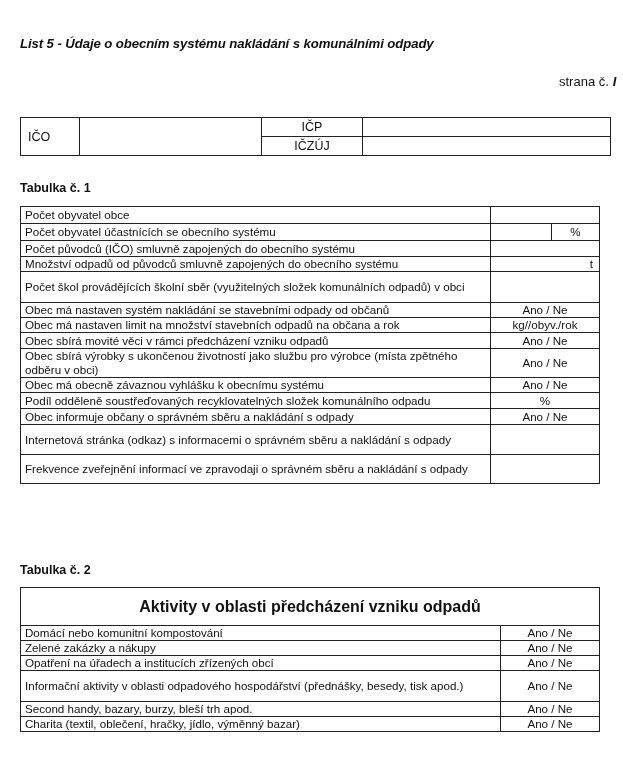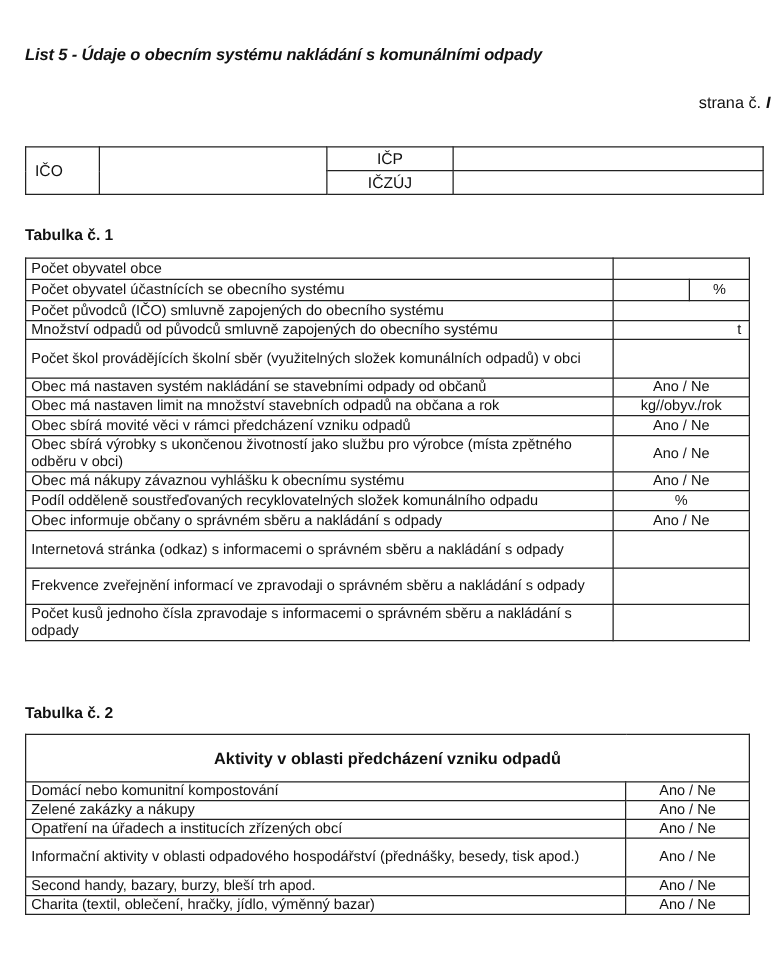--- a/index.html
+++ b/index.html
@@ -35,21 +35,21 @@
   
   .t1 { left: 20px; top: 206px; width: 580px; }
   .t1 td.q { width: 461px; margin-top: 33px; }
   .t1 td.a { text-align: center; }
   .t1 td.unit-right { text-align: right; padding-right: 6px; }
   .t1 td.split-l { width: 52px; }
   .t1 td.split-r { text-align: center; }
 
   
   .t2 { left: 20px; top: 587px; width: 580px; }
-  .t2 td.head { height: 37px; text-align: center; font-weight: bold; font-size: 13px; }
+  .t2 td.head { height: 37px; text-align: center; font-weight: bold; font-size: 16px; }
   .t2 td.q { width: 471px; }
   .t2 td.a { text-align: center; }
 </style>
 </head>
 <body>
 
 <div class="doc-title">List 5 - Údaje o obecním systému nakládání s komunálními odpady</div>
 <div class="page-no">
   <span>strana č.</span><span class="num">I</span>
 </div>
@@ -104,41 +104,37 @@
   </tr>
   <tr style="height:16px">
     <td class="q">Obec sbírá movité věci v rámci předcházení vzniku odpadů</td>
     <td colspan="2" class="a">Ano / Ne</td>
   </tr>
   <tr style="height:29px">
     <td class="q">Obec sbírá výrobky s ukončenou životností jako službu pro výrobce (místa zpětného odběru v obci)</td>
     <td colspan="2" class="a">Ano / Ne</td>
   </tr>
   <tr style="height:15px">
-    <td class="q">Obec má nákupy závaznou vyhlášku k obecnímu systému</td>
+    <td class="q">Obec má obecně závaznou vyhlášku k obecnímu systému</td>
     <td colspan="2" class="a">Ano / Ne</td>
   </tr>
   <tr style="height:16px">
     <td class="q">Podíl odděleně soustřeďovaných recyklovatelných složek komunálního odpadu</td>
     <td colspan="2" class="a">%</td>
   </tr>
   <tr style="height:16px">
     <td class="q">Obec informuje občany o správném sběru a nakládání s odpady</td>
     <td colspan="2" class="a">Ano / Ne</td>
   </tr>
   <tr style="height:30px">
     <td class="q">Internetová stránka (odkaz) s informacemi o správném sběru a nakládání s odpady</td>
     <td colspan="2" class="a"></td>
   </tr>
   <tr style="height:29px">
     <td class="q">Frekvence zveřejnění informací ve zpravodaji o správném sběru a nakládání s odpady</td>
-    <td colspan="2" class="a"></td>
-  </tr>
-  <tr style="height:29px">
-    <td class="q">Počet kusů jednoho čísla zpravodaje s informacemi o správném sběru a nakládání s odpady</td>
     <td colspan="2" class="a"></td>
   </tr>
 </tbody>
   </table>
 
 <div class="sec-title sec2">Tabulka č. 2</div>
 
 <table class="t2">
   <tbody>
       <tr>

